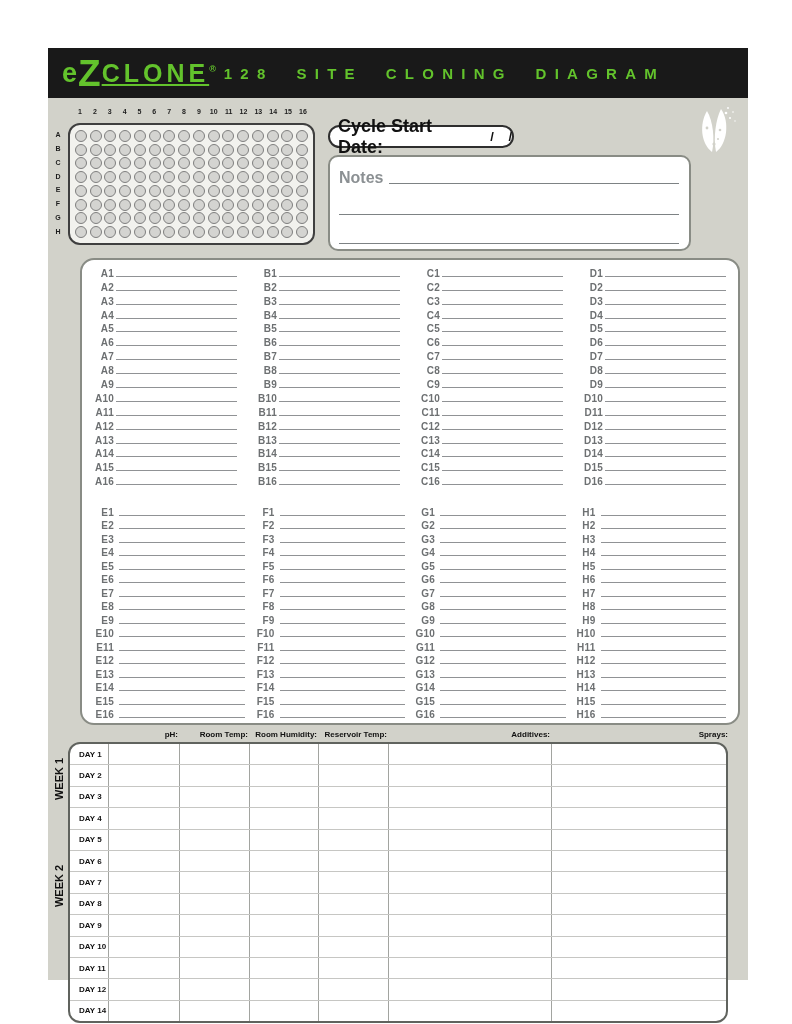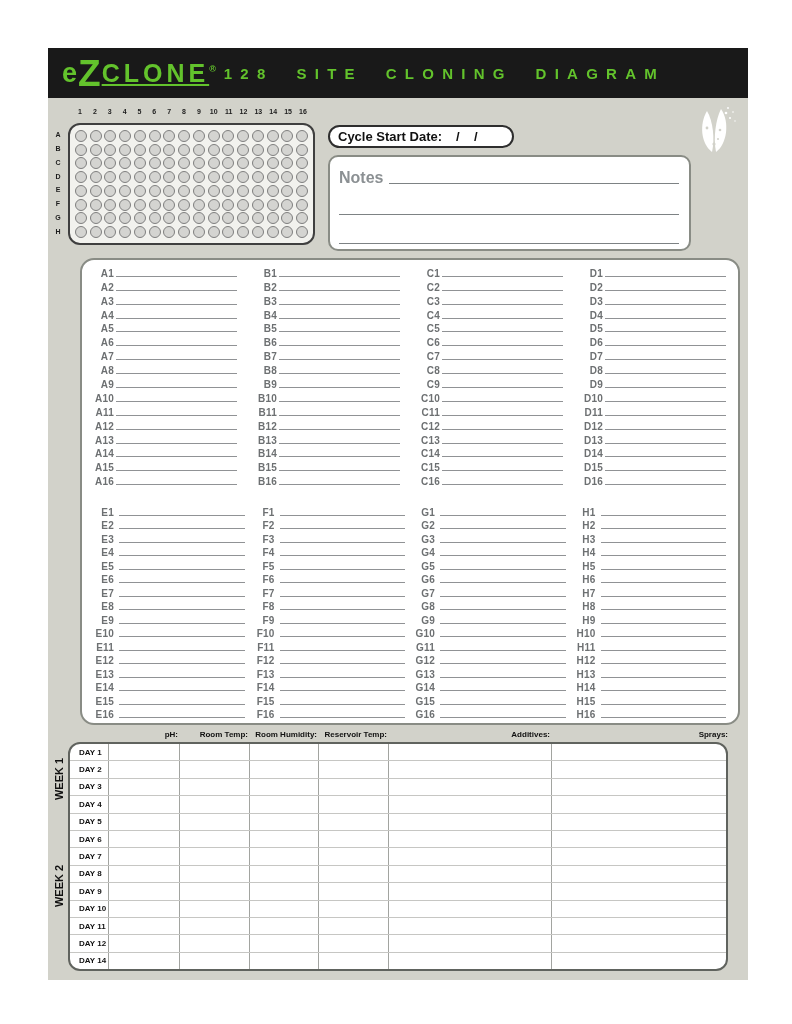--- a/index.html
+++ b/index.html
@@ -26,21 +26,21 @@
   .plate-letters { position:absolute; left:4px; top:31px; width:12px; height:109px; display:flex; flex-direction:column; justify-content:space-between; }
   .plate-letters span { height:12px; line-height:12px; text-align:center; font-size:7px; font-weight:700; color:#1c1c1c; }
   .plate { position:absolute; left:20px; top:25px; width:247px; height:122px; background:#f2f2ee; border:2px solid #3f3f3f; border-radius:12px;
            display:grid; grid-template-columns:repeat(16,12px); grid-template-rows:repeat(8,12px); column-gap:2.75px; row-gap:1.7px;
            justify-content:center; align-content:center; }
   .cell { width:12px; height:12px; border-radius:50%; background:#d4d4d1; border:1.5px solid #7f7f7f; }
 
   
   .cycle-box { position:absolute; left:280px; top:27px; width:186px; height:23px; background:#ffffff; border:2px solid #2e2e2e; border-radius:12px;
                display:flex; align-items:center; padding-left:8px; }
-  .cycle-label { font-size:13px; font-weight:700; color:#111; }
+  .cycle-label { font-size:18px; font-weight:700; color:#111; }
   .cycle-value { font-size:13px; font-weight:700; color:#111; margin-left:14px; white-space:pre; }
 
   
   .notes-box { position:absolute; left:280px; top:57px; width:363px; height:96px; background:#ffffff; border:2px solid #898c85; border-radius:10px;
                padding:0 10px 0 9px; }
   .notes-row { display:flex; align-items:flex-end; height:29px; }
   .notes-label { font-size:16px; font-weight:700; color:#8b9093; line-height:16px; }
   .notes-row .nline { flex:1; border-bottom:1.5px solid #7d8284; margin-left:6px; margin-bottom:2px; }
   .nline-full { height:29px; border-bottom:1.5px solid #7d8284; }
 
@@ -55,21 +55,21 @@
   .entry { display:flex; align-items:flex-end; height:13.9px; }
   .sites-block.b2 .entry { height:13.5px; }
   .entry .lbl { min-width:22px; text-align:right; font-size:10px; font-weight:700; color:#6d7072; line-height:11px; letter-spacing:0.2px; }
   .entry .line { flex:1; border-bottom:1px solid #909295; margin:0 2px 2px 2px; }
   .sites-block.b2 .entry .line { margin-left:5px; }
 
   
   .log-headers { position:absolute; left:20px; top:632px; width:660px; display:grid;
                  grid-template-columns:39px 71px 70px 69px 70px 163px 1fr; }
   .log-headers span { text-align:right; font-size:8px; font-weight:700; color:#111; }
-  .log-table { position:absolute; left:20px; top:644px; width:660px; height:229px; background:#ffffff; border:2px solid #60635e; border-radius:12px;
+  .log-table { position:absolute; left:20px; top:644px; width:660px; height:281px; background:#ffffff; border:2px solid #60635e; border-radius:12px;
                display:flex; flex-direction:column; overflow:hidden; }
   .log-row { flex:1; display:grid; grid-template-columns:39px 71px 70px 69px 70px 163px 1fr; border-bottom:1px solid #c6c6c3; min-height:0; }
   .log-row.last { border-bottom:none; }
   .log-cell { border-right:1px solid #a2a4a0; }
   .log-cell.lastcell { border-right:none; }
   .log-cell.day { display:flex; align-items:center; padding-left:9px; font-size:8px; font-weight:700; color:#111; white-space:nowrap; }
   .week-label { position:absolute; left:11px; font-size:11px; font-weight:700; color:#111; white-space:nowrap;
                 transform:translate(-50%,-50%) rotate(-90deg); }
   .week1 { top:681px; }
   .week2 { top:788px; }

